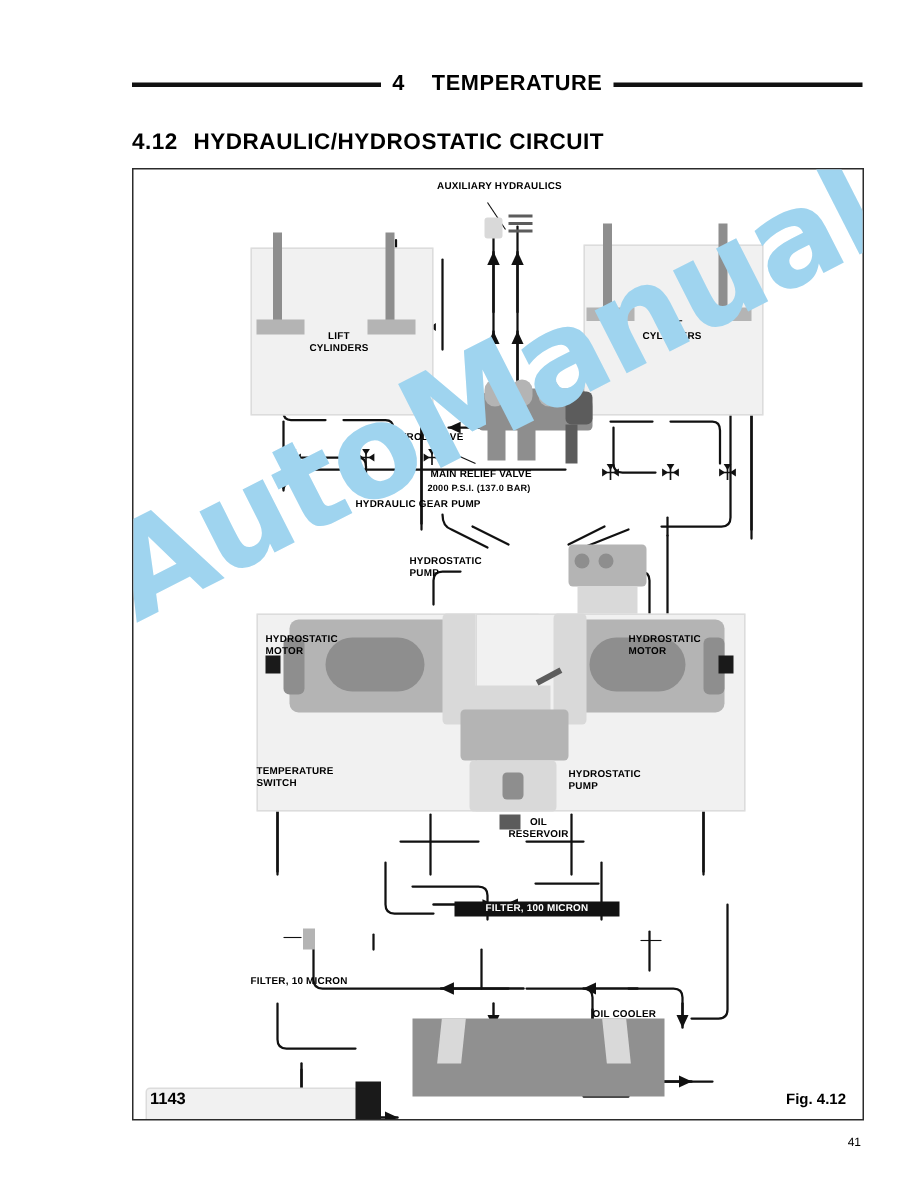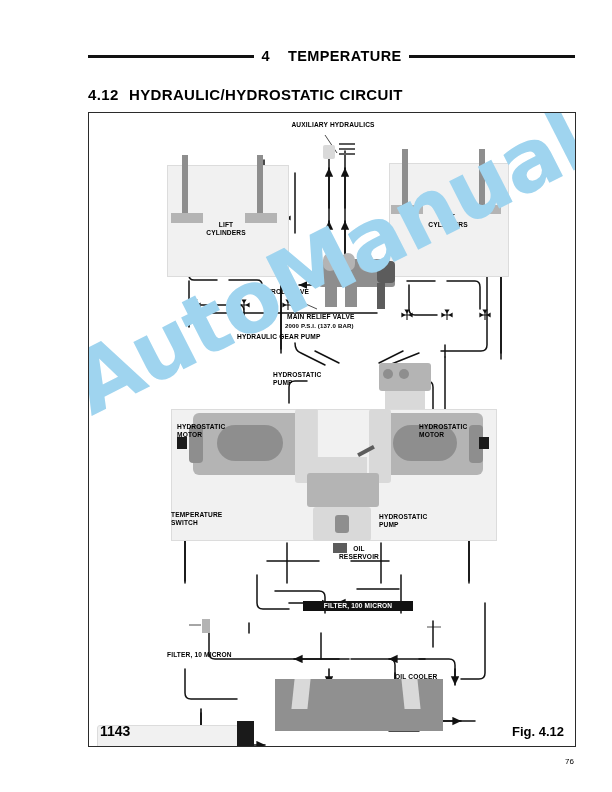--- a/index.html
+++ b/index.html
@@ -44,22 +44,22 @@
     font-size:86px;font-weight:bold;color:#9fd4ef;
     transform:rotate(-27deg);transform-origin:left top;
     letter-spacing:-2px;pointer-events:none;white-space:nowrap;
     font-family:"DejaVu Sans","Liberation Sans",sans-serif;
   }
 
   
   .figfoot{
     position:absolute;left:0;right:0;bottom:0;height:28px;
   }
-  .figfoot .dwg{position:absolute;left:11px;bottom:7px;font-size:14px;font-weight:bold;}
-  .figfoot .fig{position:absolute;right:11px;bottom:7px;font-size:13px;font-weight:bold;padding-left:11px;}
+  .figfoot .dwg{position:absolute;left:11px;bottom:7px;font-size:11px;font-weight:bold;}
+  .figfoot .fig{position:absolute;right:11px;bottom:7px;font-size:10px;font-weight:bold;padding-left:11px;}
 
   
   .pageno{
     position:absolute;right:38px;top:757px;font-size:8px;
   }
 
   
   .lbl{
     position:absolute;font-size:6.6px;font-weight:bold;line-height:1.2;
     letter-spacing:.15px;color:#000;white-space:pre;
@@ -336,15 +336,15 @@
 
       <div class="watermark">AutoManual</div>
     </div>
 
     <div class="figfoot">
       <div class="dwg">1143</div>
       <div class="fig">Fig. 4.12</div>
     </div>
   </div>
 
-  <div class="pageno">76</div>
+  <div class="pageno">41</div>
 
 </div>
 
 </body></html>

